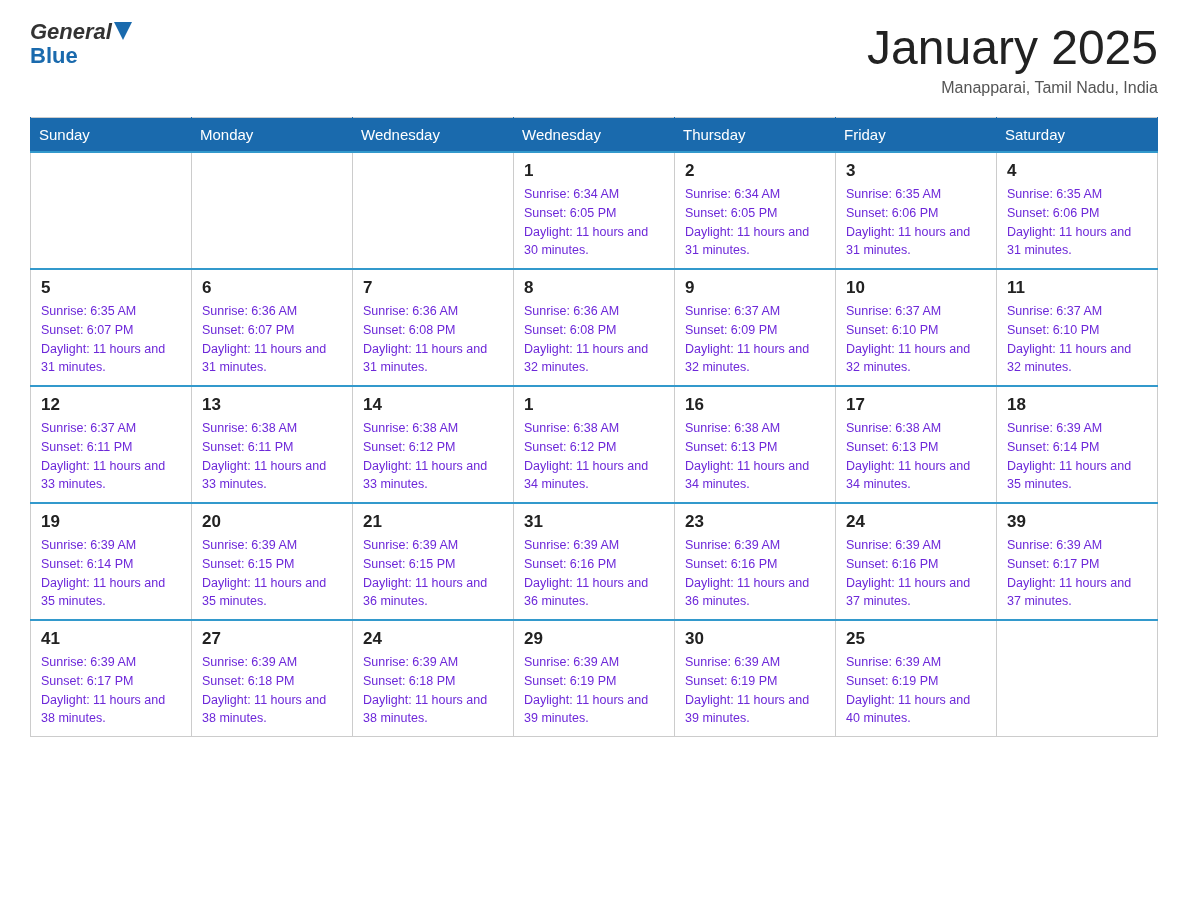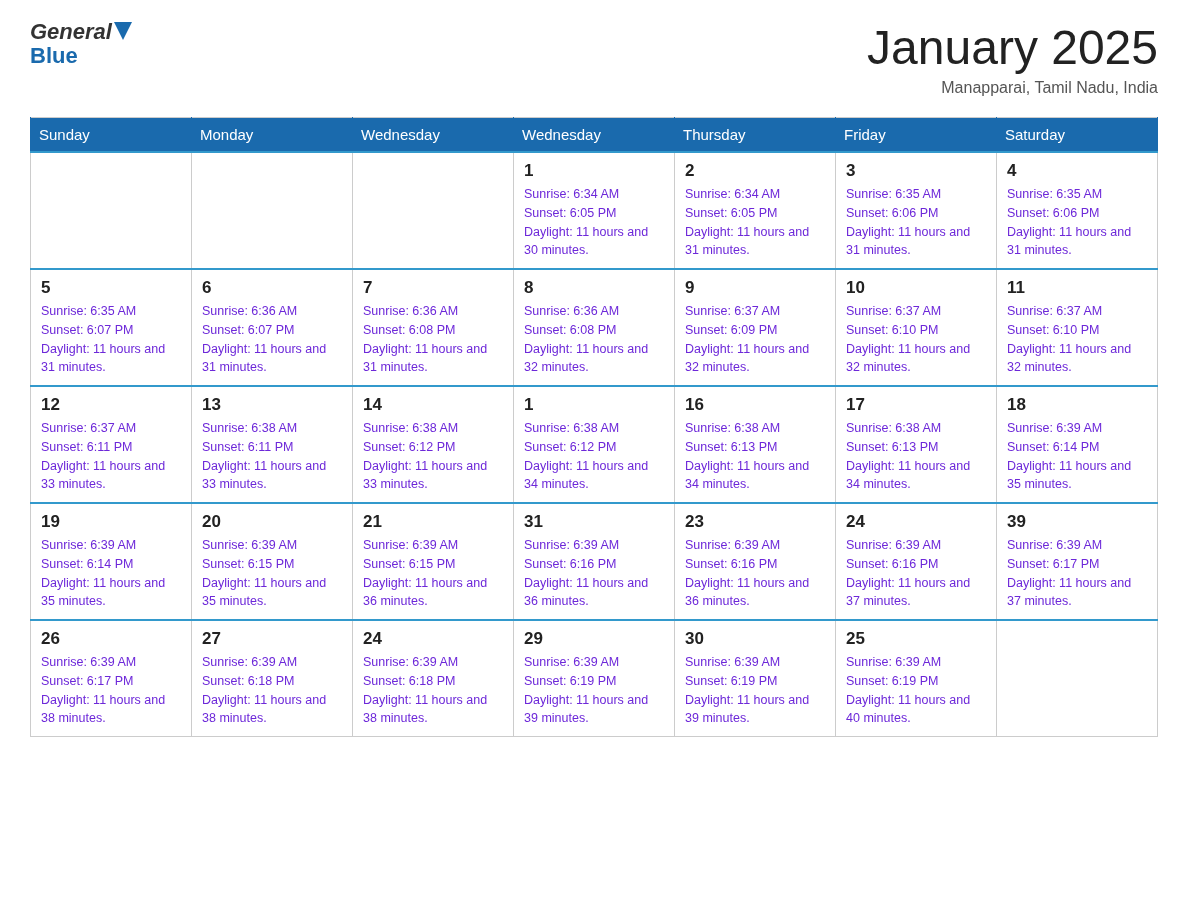--- a/index.html
+++ b/index.html
@@ -232,21 +232,21 @@
           <div class="day-number">24</div>
           <div class="day-info">Sunrise: 6:39 AM<br>Sunset: 6:16 PM<br>Daylight: 11 hours and 37 minutes.</div>
         </td>
         <td>
           <div class="day-number">39</div>
           <div class="day-info">Sunrise: 6:39 AM<br>Sunset: 6:17 PM<br>Daylight: 11 hours and 37 minutes.</div>
         </td>
       </tr>
       <tr>
         <td>
-          <div class="day-number">26</div>
+          <div class="day-number">41</div>
           <div class="day-info">Sunrise: 6:39 AM<br>Sunset: 6:17 PM<br>Daylight: 11 hours and 38 minutes.</div>
         </td>
         <td>
           <div class="day-number">27</div>
           <div class="day-info">Sunrise: 6:39 AM<br>Sunset: 6:18 PM<br>Daylight: 11 hours and 38 minutes.</div>
         </td>
         <td>
           <div class="day-number">24</div>
           <div class="day-info">Sunrise: 6:39 AM<br>Sunset: 6:18 PM<br>Daylight: 11 hours and 38 minutes.</div>
         </td>

